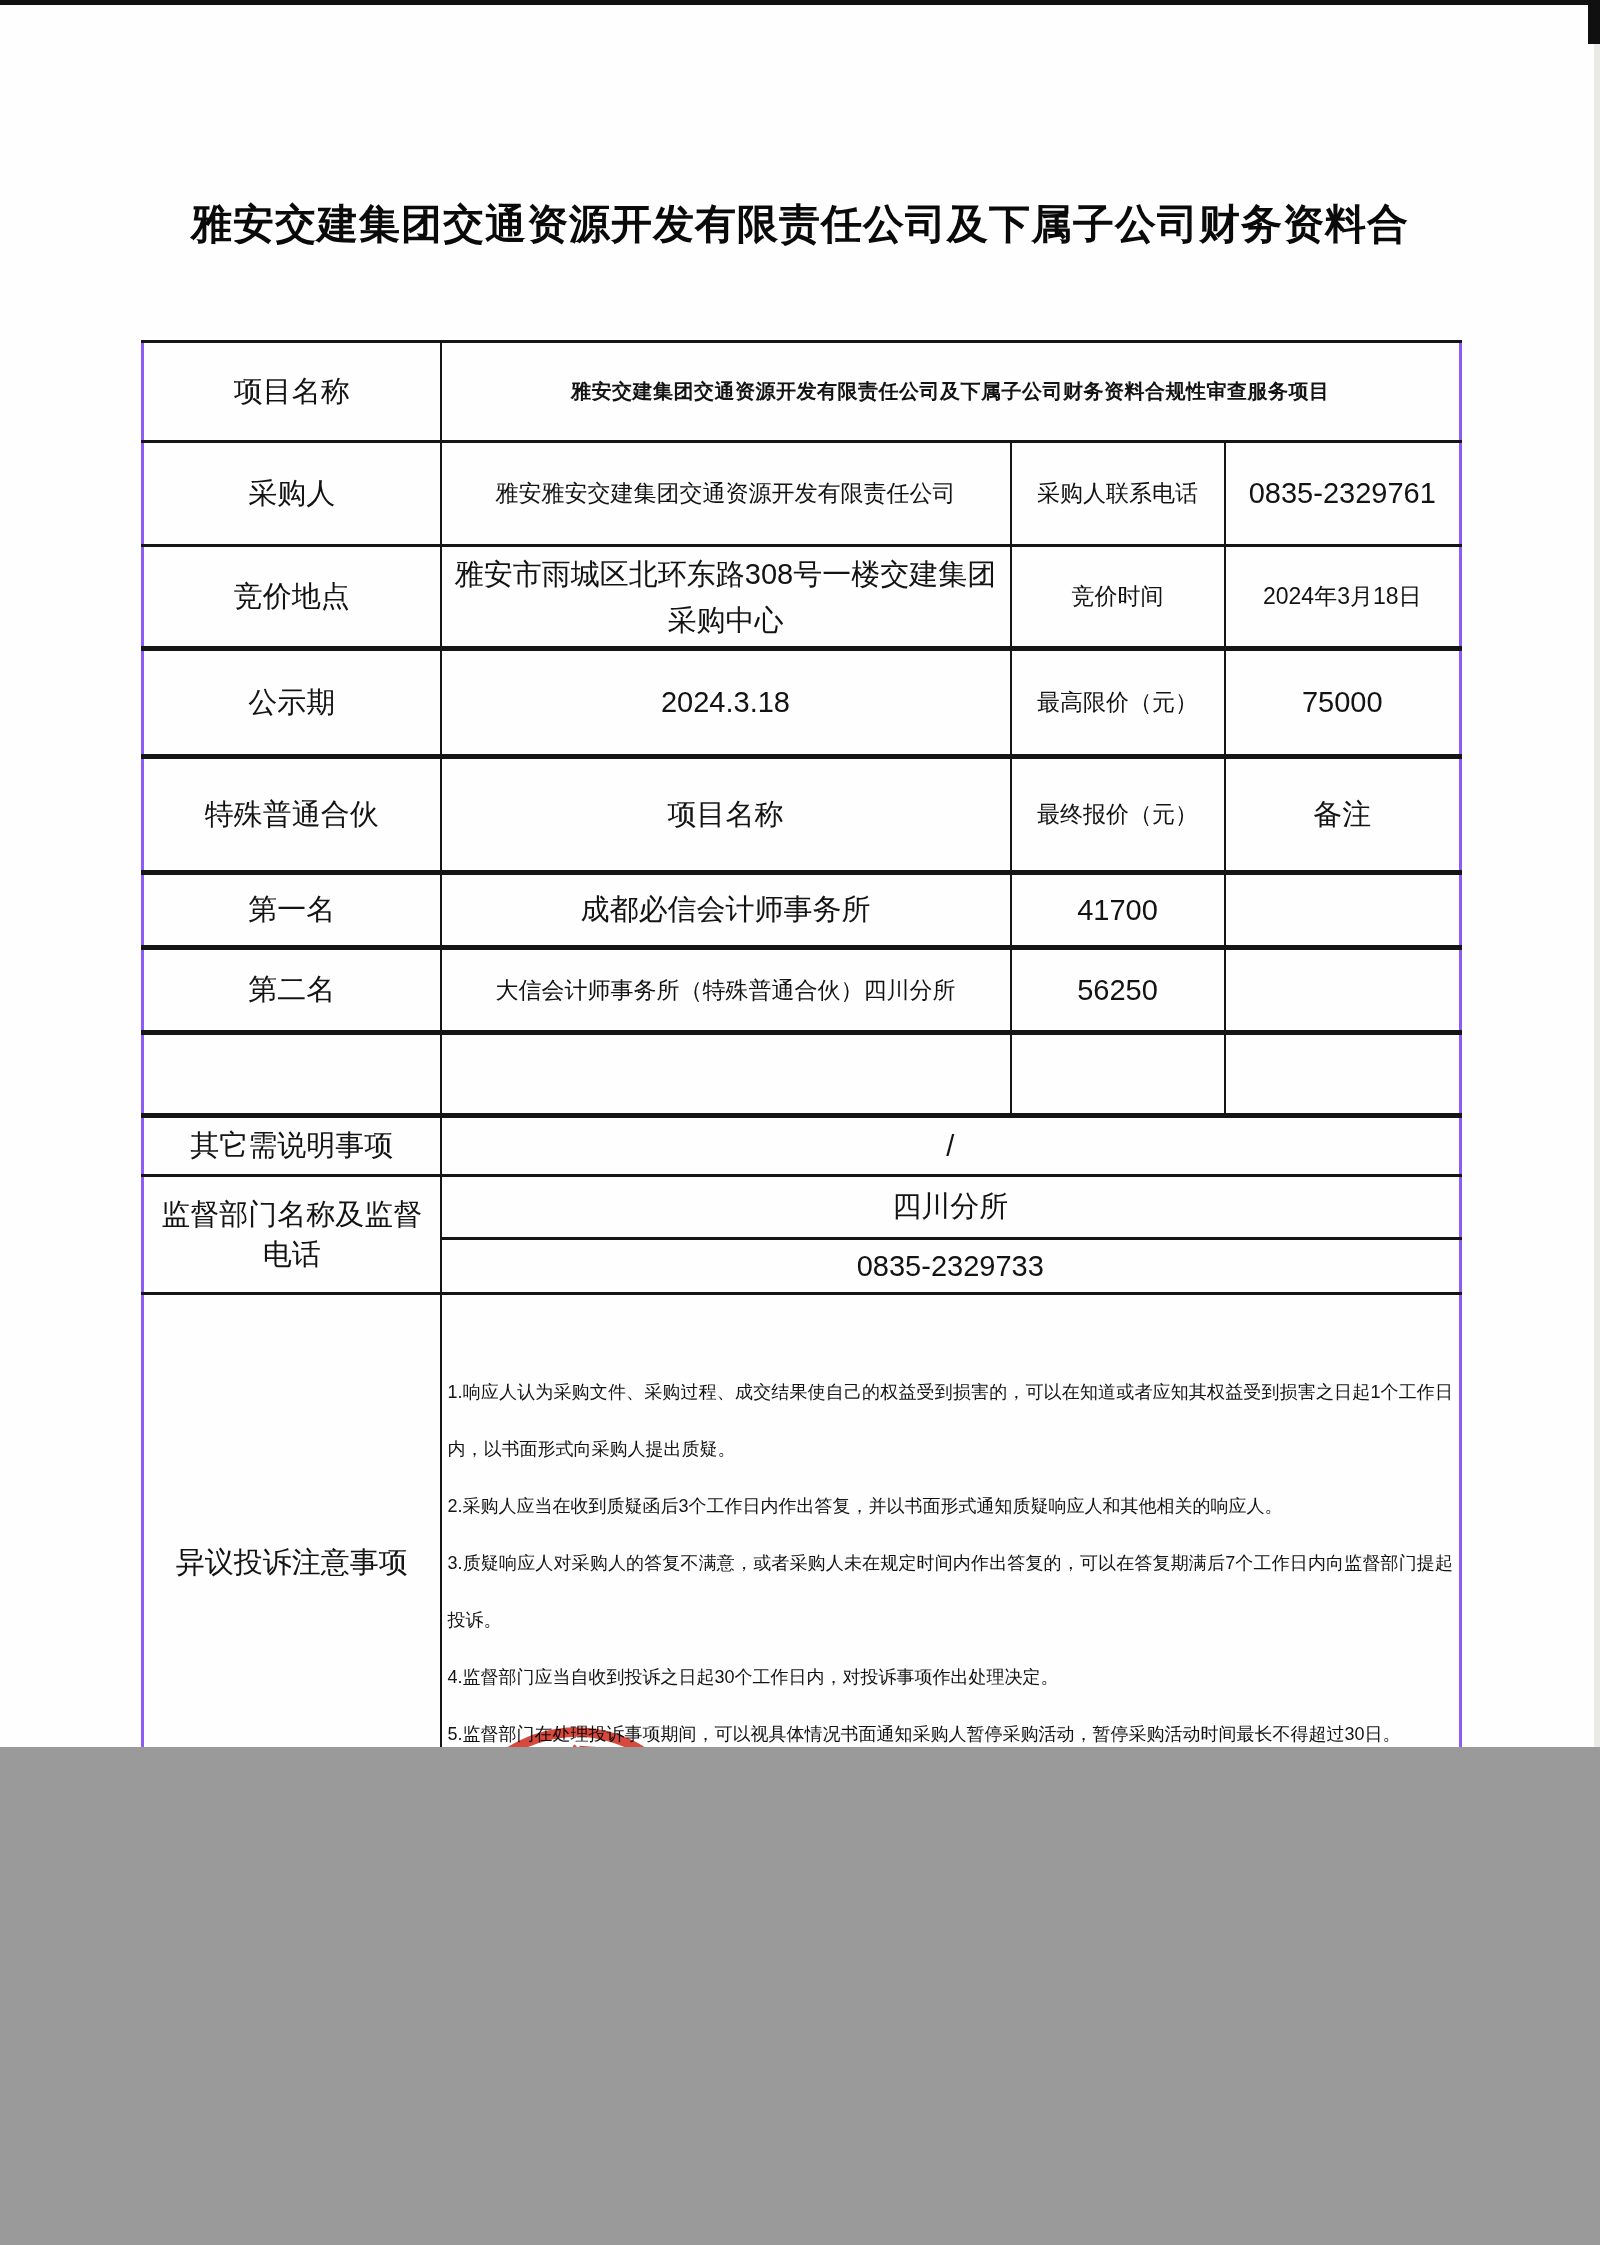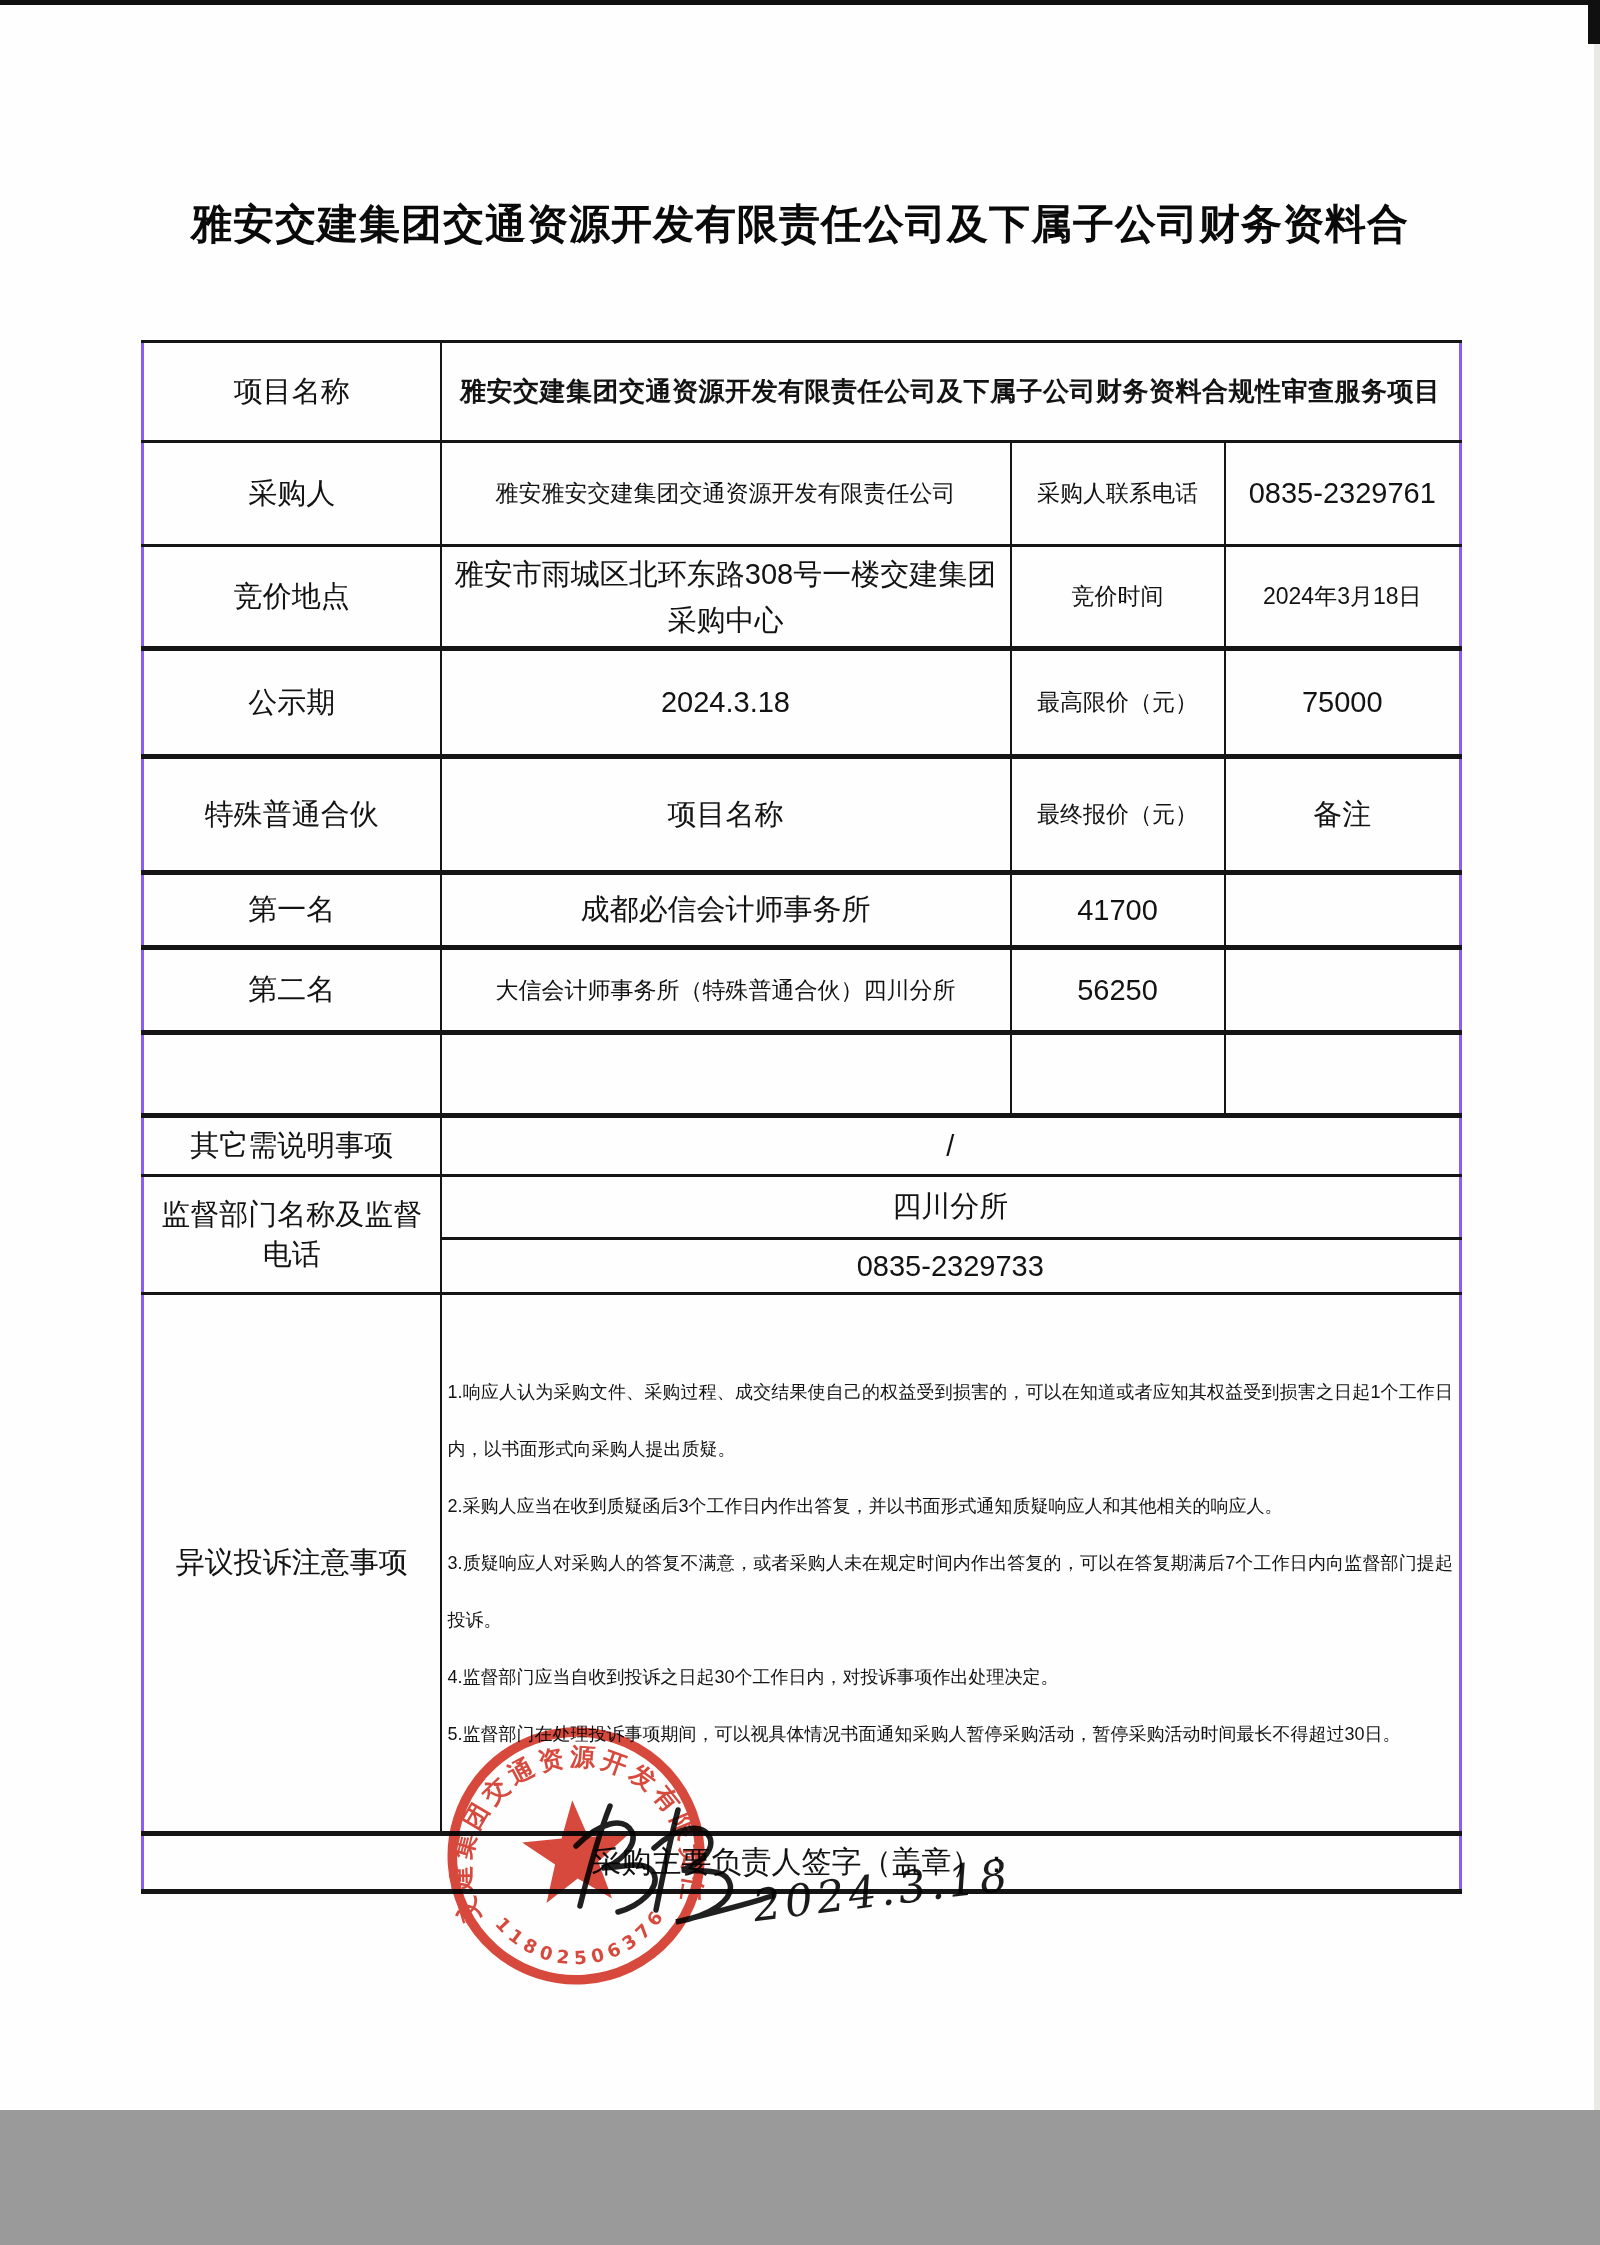--- a/index.html
+++ b/index.html
@@ -1,18 +1,18 @@
 <!DOCTYPE html>
 <html><head>
 <meta charset="utf-8">
 <style>
   html,body{margin:0;padding:0;background:#9a9a9a;}
   .page{
     position:relative;
-    width:1600px;height:2110px;
+    width:1600px;height:1747px;
     background:#fefefe;
     overflow:hidden;
     font-family:"Liberation Sans",sans-serif;
     color:#161616;
   }
   
   .artifact{position:absolute;background:#101010;}
   .edge-shade{position:absolute;background:#e9e9e6;}
   
   .doc-title{
@@ -33,21 +33,21 @@
     padding:2px 6px;
     overflow:hidden;
   }
   table.main{border:3px solid #8b5cf6;}
   tr.thick td{border-top-width:5px;}
   tr.r12 td{border-bottom-width:5px;}
   .r1{height:100px}.r2{height:104px}.r3{height:103px}.r4{height:108px}
   .r5{height:116px}.r6{height:75px}.r7{height:85px}.r8{height:83px}
   .r9{height:60px}.r10a{height:63px}.r10b{height:55px}
   .r11{height:540px}.r12{height:58px}
-  td.bold-val{font-weight:bold;font-size:26px;letter-spacing:0.5px;}
+  td.bold-val{font-weight:bold;font-size:20px;letter-spacing:0.5px;}
   td.left-val{text-align:left;padding:2px 12px;line-height:46px;}
   td.tight{font-size:23px;padding:2px 2px;}
   td.objection-cell{
     text-align:left;vertical-align:middle;
     padding:8px 14px 8px 16px;
   }
   .objection-text{font-size:18px;line-height:57px;text-align:justify;}
   td.sign-cell{text-align:left;font-size:30px;padding-left:8px;}
   
   .stamp{

